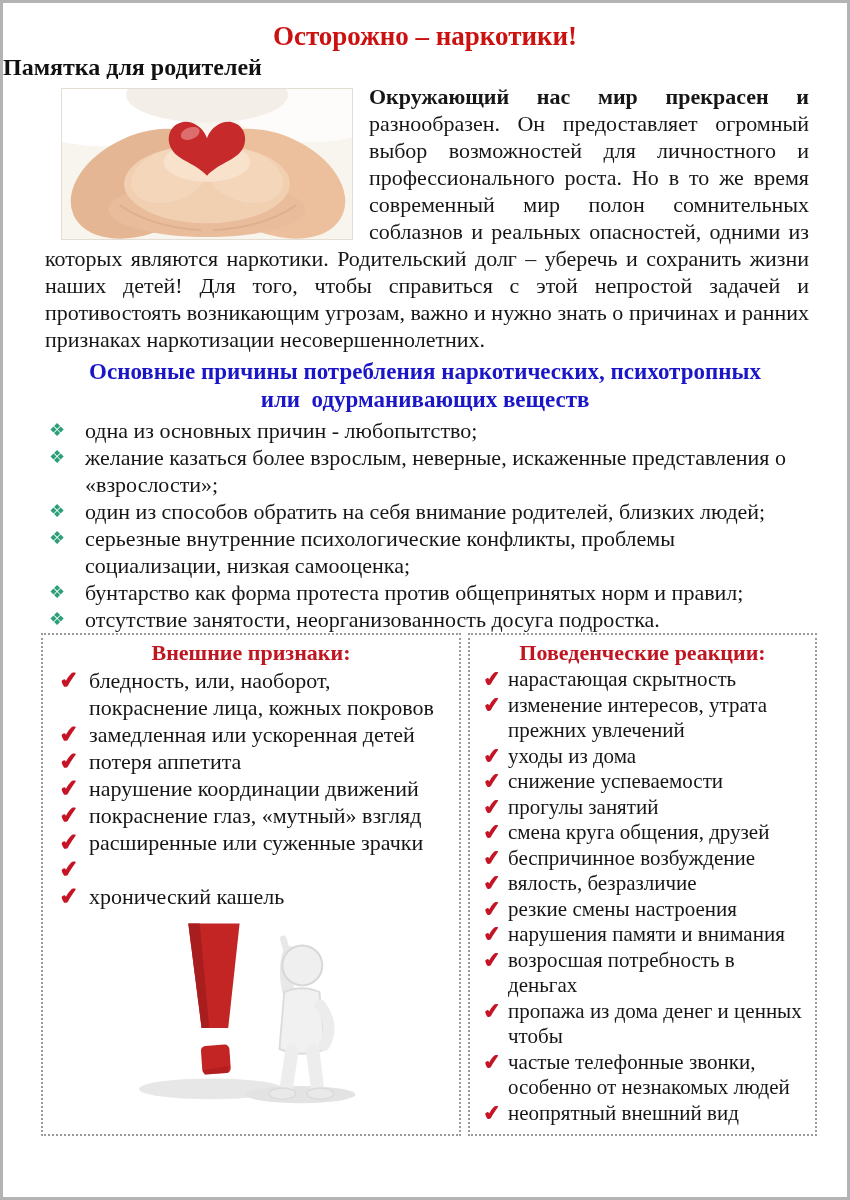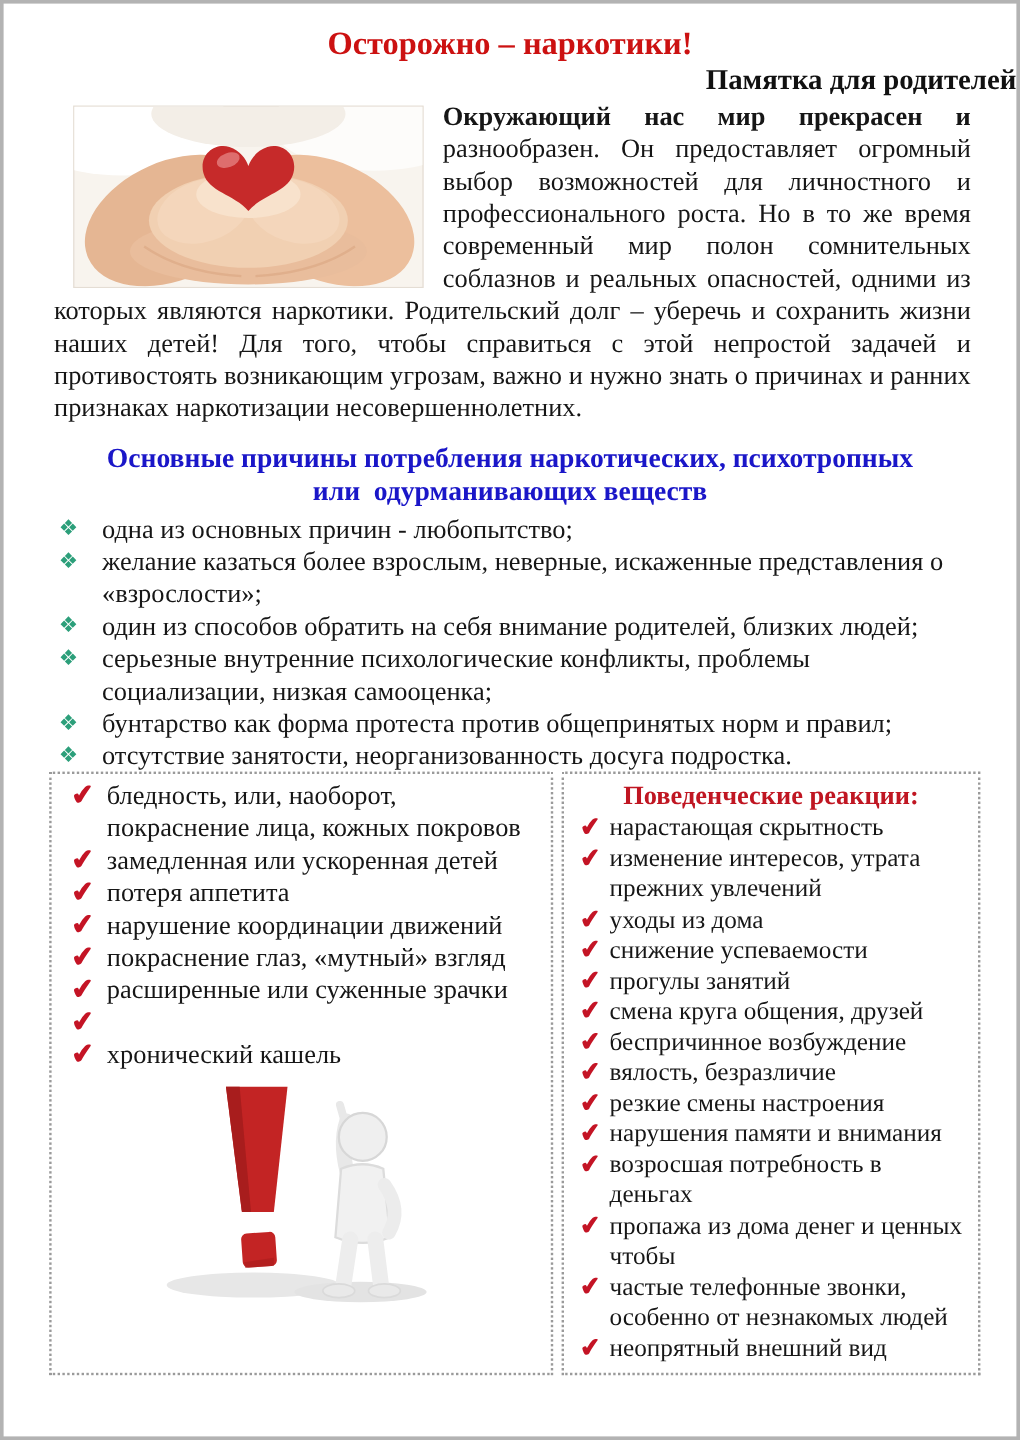--- a/index.html
+++ b/index.html
@@ -17,21 +17,21 @@
   }
 
   .title {
     text-align: center;
     color: #cc1111;
     font-size: 27px;
     font-weight: bold;
     line-height: 30px;
   }
   .subtitle {
-    text-align: right;
+    text-align: left;
     color: #111111;
     font-size: 24px;
     font-weight: bold;
     line-height: 28px;
     margin-top: 2px;
   }
 
   .intro {
     padding: 2px 38px 0 42px;
     font-size: 22px;
@@ -42,21 +42,21 @@
     float: left;
     width: 292px; height: 152px;
     margin: 5px 16px 4px 16px;
     border: 1px solid #e4ddd4;
     background: #f8f4ee;
   }
   .intro .photo svg { display: block; width: 100%; height: 100%; }
   .intro .lead { font-weight: bold; }
 
   .blue-heading {
-    margin-top: 15px;
+    margin-top: 5px;
     text-align: center;
     color: #1a16c8;
     font-weight: bold;
     font-size: 23px;
     line-height: 28px;
   }
   .blue-heading .hline { display: block; white-space: pre-wrap; }
 
   ul.causes {
     list-style: none;
@@ -189,20 +189,21 @@
       <li>
         <span class="diamond">❖</span>
         <span class="item-text">отсутствие занятости, неорганизованность досуга подростка.</span>
       </li>
     </ul>
 
 
   <div class="columns">
 
     <div class="box box-left">
+      <div class="box-title">Внешние признаки:</div>
       <ul class="checks">
 
           <li>
             <span class="check">✔</span>
             <span class="item-text">бледность, или, наоборот, покраснение лица, кожных покровов</span>
           </li>
 
           <li>
             <span class="check">✔</span>
             <span class="item-text">замедленная или ускоренная детей</span>

